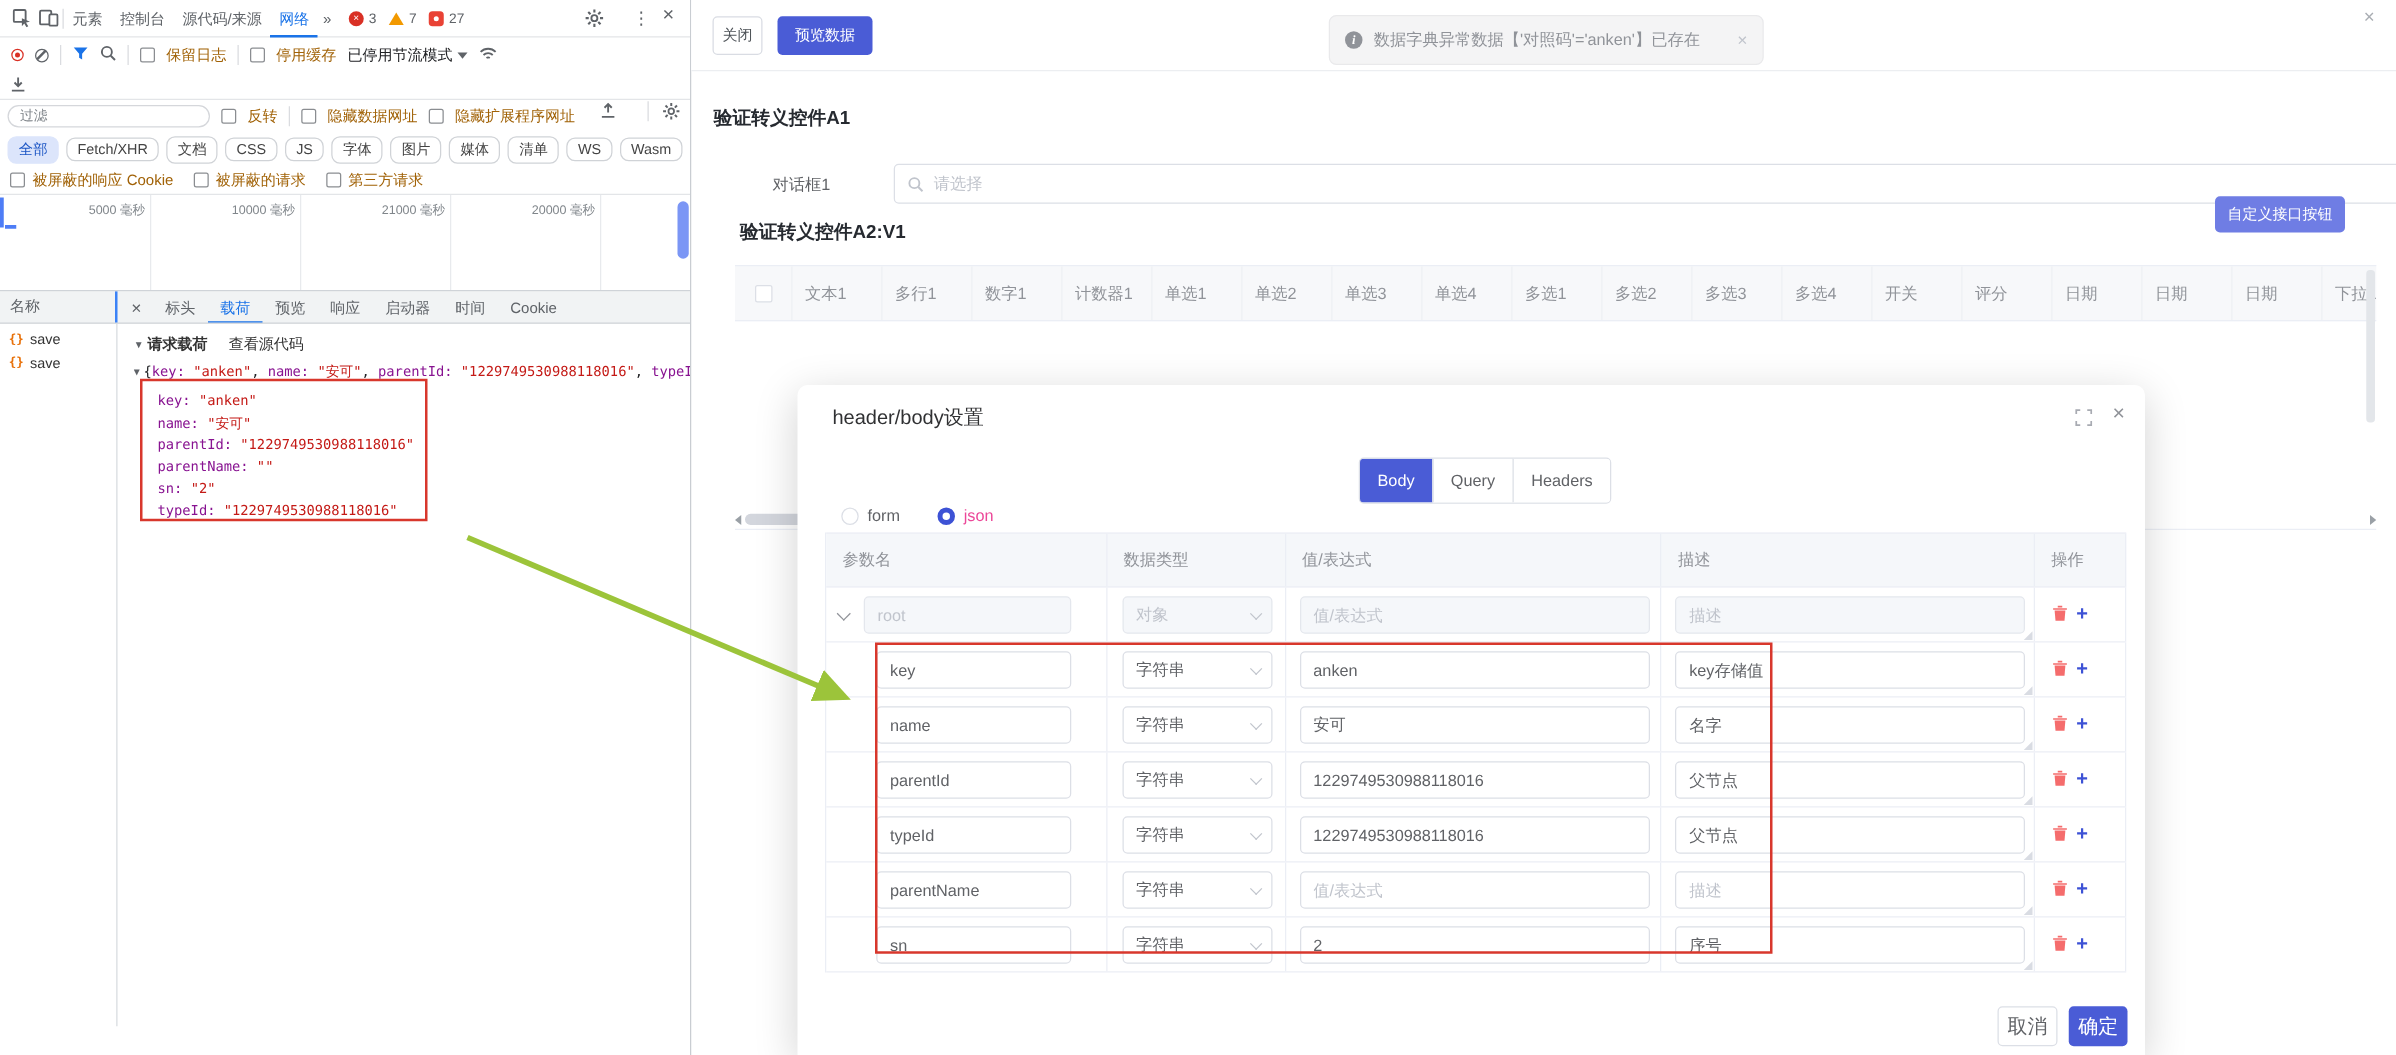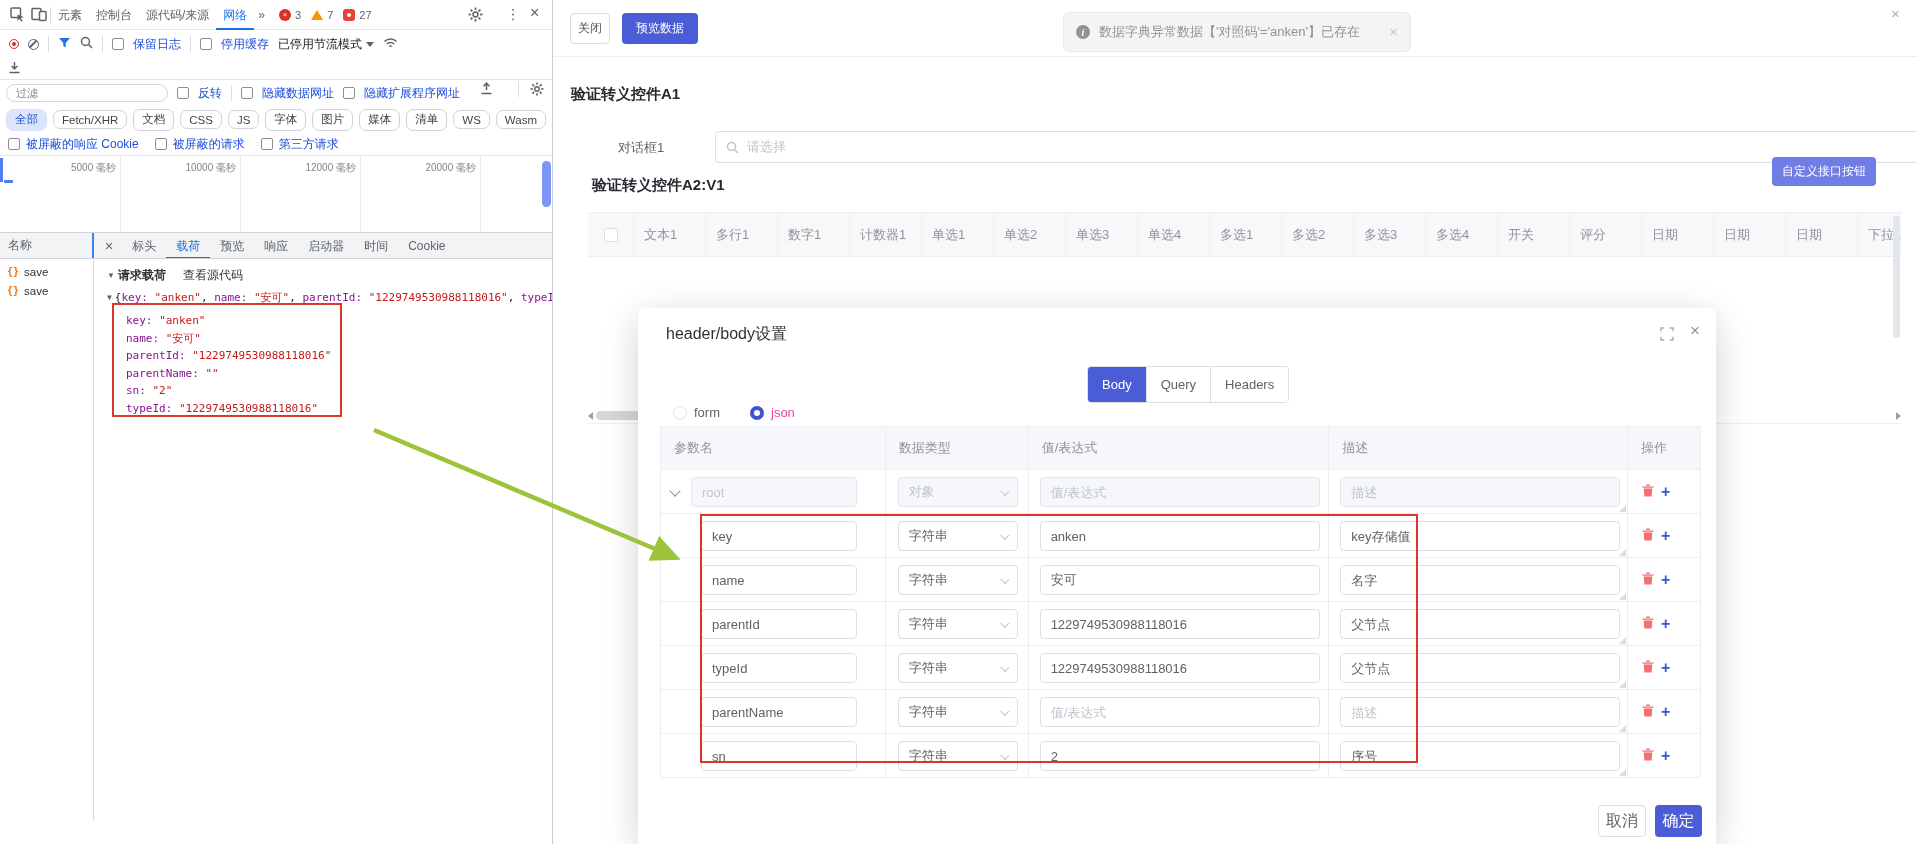--- a/index.html
+++ b/index.html
@@ -25,21 +25,21 @@
             align-items:center; justify-content:center; }
   .iss-ic i { width:4px; height:4px; background:#fff; border-radius:50%; }
   .dt-row2 { height:28px; display:flex; align-items:center; gap:9px; padding:0 9px; white-space:nowrap; }
   .dt-row3 { height:22px; display:flex; align-items:center; padding:0 8px; border-bottom:1px solid #e3e5e8; }
   .vdiv { width:1px; height:16px; background:#dadce0; }
   .rec { width:10px; height:10px; border-radius:50%; border:1.5px solid #d93025; position:relative; }
   .rec:after { content:""; position:absolute; left:1.5px; top:1.5px; width:4px; height:4px; border-radius:50%; background:#d93025; }
   .clr { width:11px; height:11px; border-radius:50%; border:1.5px solid #5f6368; position:relative; }
   .clr:after { content:""; position:absolute; left:-1px; top:3.6px; width:10px; height:1.5px; background:#5f6368; transform:rotate(-45deg); }
   .cb { width:12px; height:12px; border:1px solid #8a8d91; border-radius:2px; background:#fff; flex:0 0 auto; display:inline-block; }
-  .lab { color:#1d4ed8; }
+  .lab { color:#a16207; }
   .ddl { display:flex; align-items:center; gap:4px; color:#202124; }
   .caret-dn { width:0; height:0; border-left:4px solid transparent; border-right:4px solid transparent; border-top:5px solid #5f6368; display:inline-block; }
   .dt-filter { height:26px; display:flex; align-items:center; gap:9px; padding:0 6px; white-space:nowrap; }
   .filter-input { width:162px; height:18px; border:1px solid #d5d7db; border-radius:9px; padding:0 9px;
                   font-size:11px; color:#333; outline:none; font-family:inherit; }
   .filter-input::placeholder { color:#80868b; }
   .dt-chips { height:27px; display:flex; align-items:center; gap:6px; padding:0 6px; overflow:hidden; white-space:nowrap; }
   .chip { border:1px solid #d0d3d7; border-radius:7px; padding:2.5px 8px; font-size:11.5px; color:#444; flex:0 0 auto; }
   .chip.active { background:#dce5fb; color:#1b55c4; border-color:#dce5fb; }
   .dt-blocked { height:22px; display:flex; align-items:center; gap:16px; padding:0 8px; white-space:nowrap; }
@@ -310,21 +310,21 @@
 
     <div class="dt-timeline" id="timeline">
       <span class="tl-edge"></span>
       <span class="tl-dash"></span>
       <span class="tl-thumb"></span>
     <div class="grid" style="left: 120px;"></div>
         <span class="tick" style="left: 120px;">5000 毫秒</span>
         <div class="grid" style="left: 240px;"></div>
         <span class="tick" style="left: 240px;">10000 毫秒</span>
         <div class="grid" style="left: 360px;"></div>
-        <span class="tick" style="left: 360px;">12000 毫秒</span>
+        <span class="tick" style="left: 360px;">21000 毫秒</span>
         <div class="grid" style="left: 480px;"></div>
         <span class="tick" style="left: 480px;">20000 毫秒</span>
       </div>
 
     <div class="dt-tabsrow">
       <div class="name-col-h">名称</div>
       <div class="detail-tabs">
         <span class="close-x">×</span>
         <span id="dtabs" style="display:flex;">
             <span class="dtab">标头</span>

